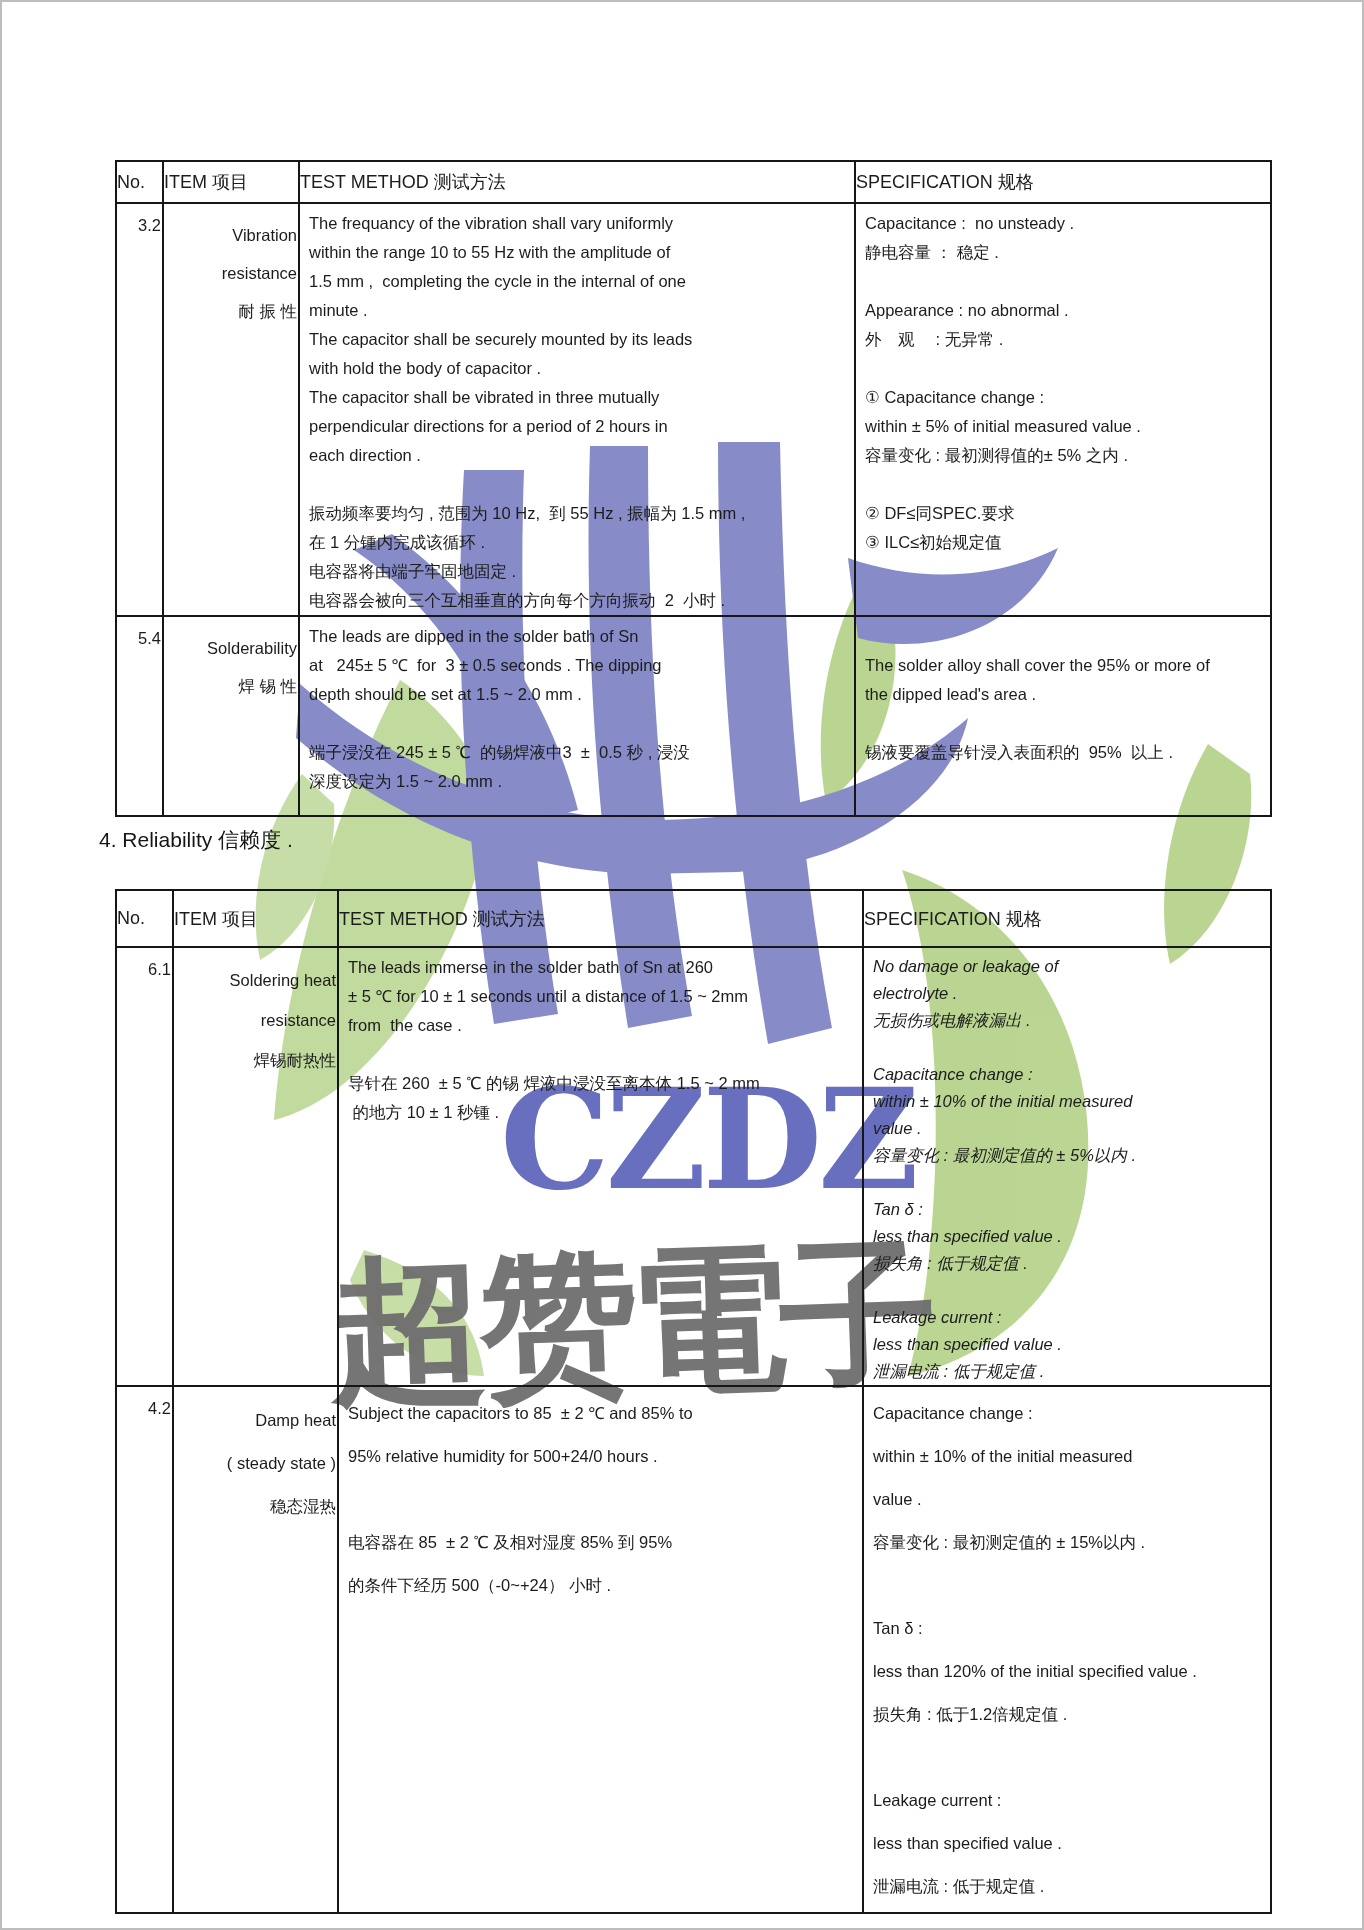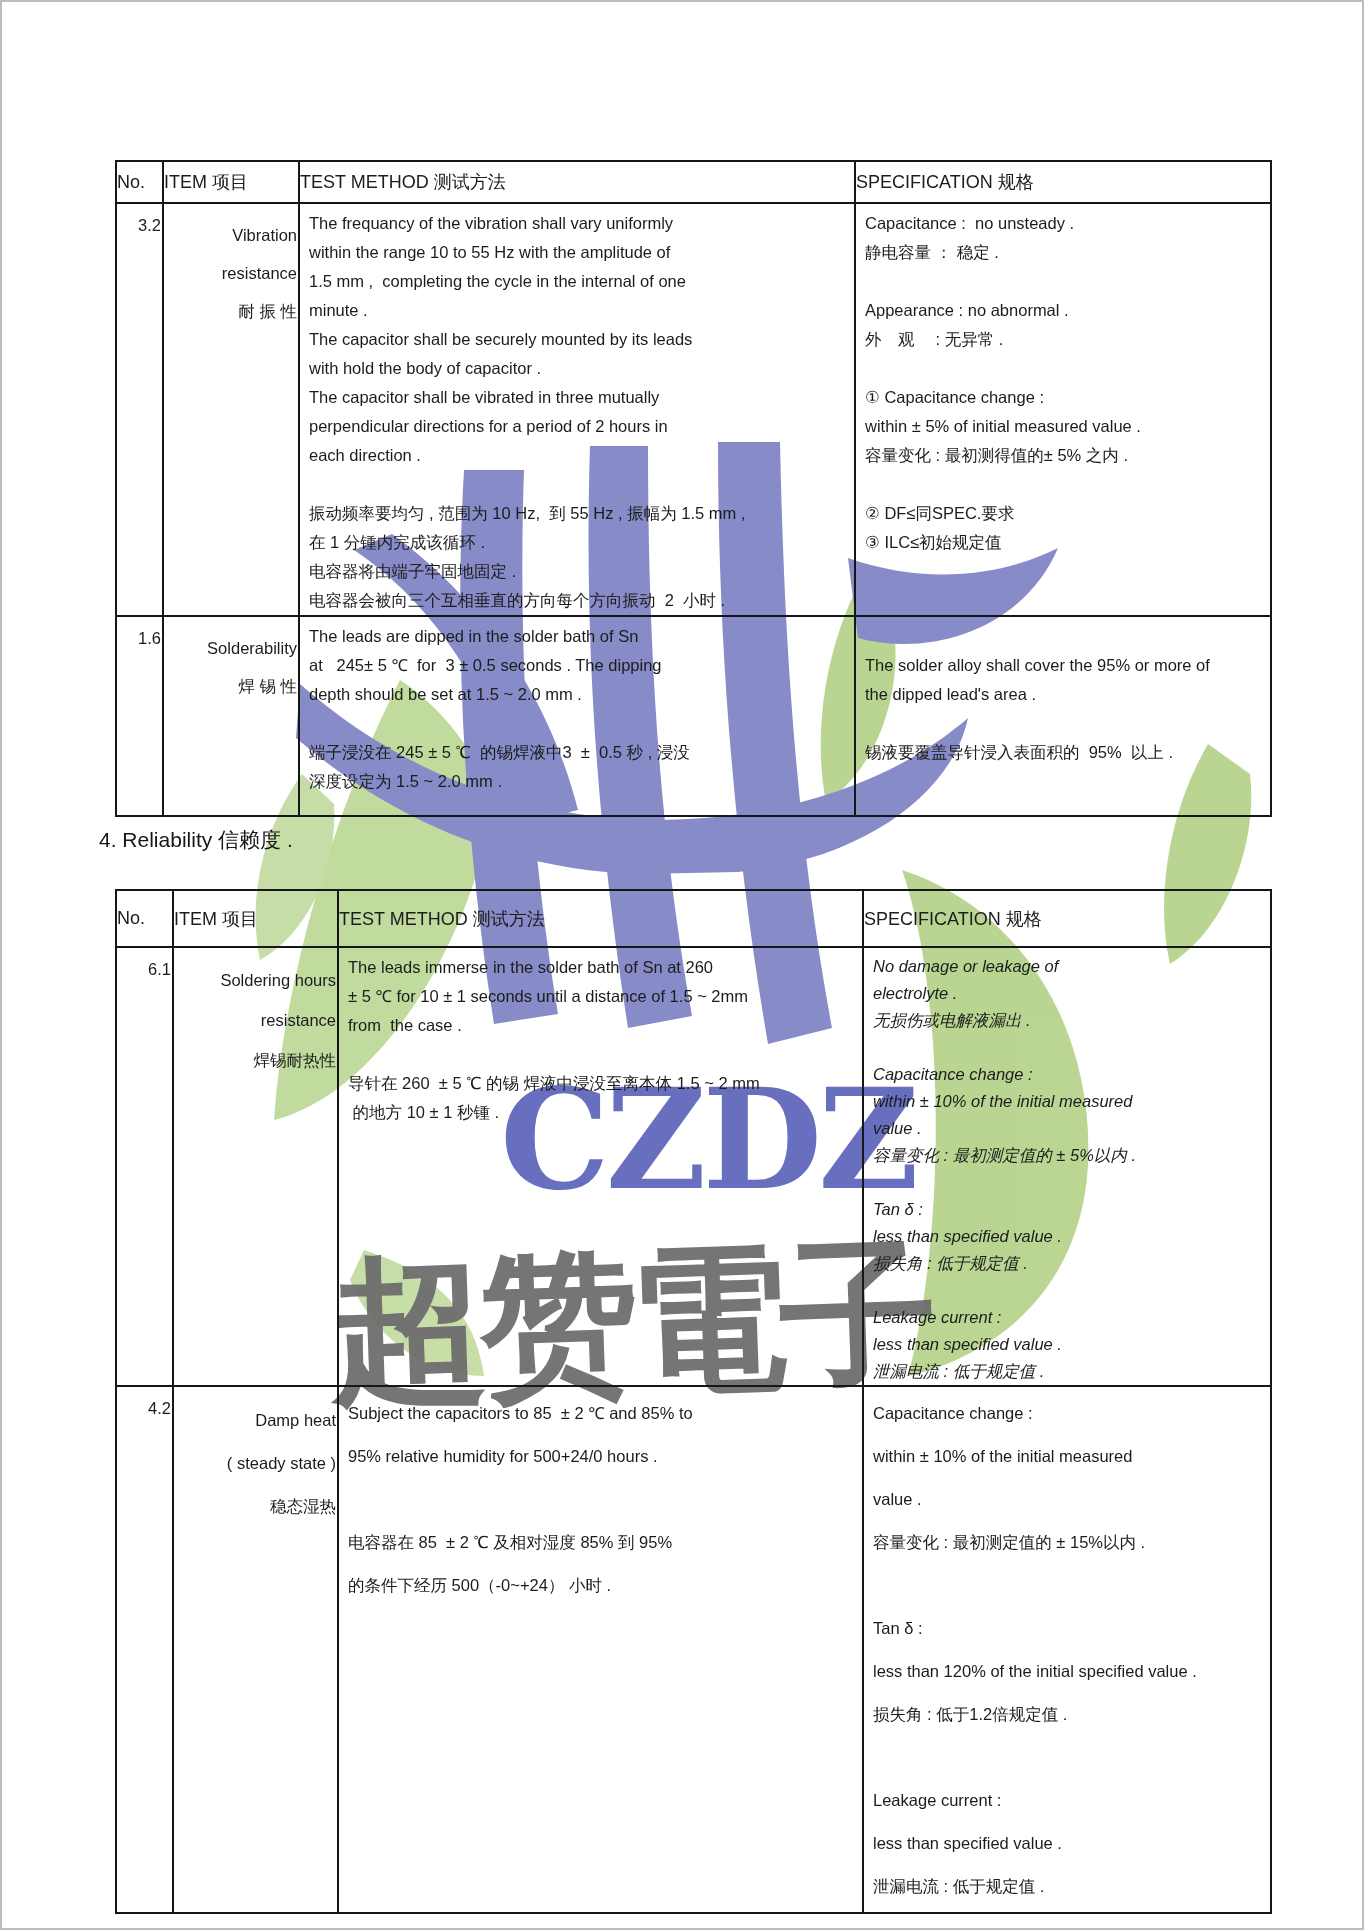--- a/index.html
+++ b/index.html
@@ -129,21 +129,21 @@
 外　观　 : 无异常 .
 
 ① Capacitance change :
 within ± 5% of initial measured value .
 容量变化 : 最初测得值的± 5% 之内 .
 
 ② DF≤同SPEC.要求
 ③ ILC≤初始规定值</td>
         </tr>
         <tr class="r1" style="height: 200px;">
-          <td class="no">1.6</td>
+          <td class="no">5.4</td>
           <td class="item">Solderability
 焊 锡 性</td>
           <td class="method">The leads are dipped in the solder bath of Sn
 at   245± 5 ℃  for  3 ± 0.5 seconds . The dipping
 depth should be set at 1.5 ~ 2.0 mm .
 
 端子浸没在 245 ± 5 ℃  的锡焊液中3  ±  0.5 秒 , 浸没
 深度设定为 1.5 ~ 2.0 mm .</td>
           <td class="spec">
 The solder alloy shall cover the 95% or more of
@@ -167,21 +167,21 @@
         <tr>
           <th>No.</th>
           <th>ITEM 项目</th>
           <th>TEST METHOD 测试方法</th>
           <th>SPECIFICATION 规格</th>
         </tr>
       </thead>
     <tbody>
         <tr class="r0" style="height: 436px;">
           <td class="no">6.1</td>
-          <td class="item">Soldering hours
+          <td class="item">Soldering heat
 resistance
 焊锡耐热性</td>
           <td class="method">The leads immerse in the solder bath of Sn at 260
 ± 5 ℃ for 10 ± 1 seconds until a distance of 1.5 ~ 2mm
 from  the case .
 
 导针在 260  ± 5 ℃ 的锡 焊液中浸没至离本体 1.5 ~ 2 mm
  的地方 10 ± 1 秒锺 .</td>
           <td class="spec">No damage or leakage of
 electrolyte .

